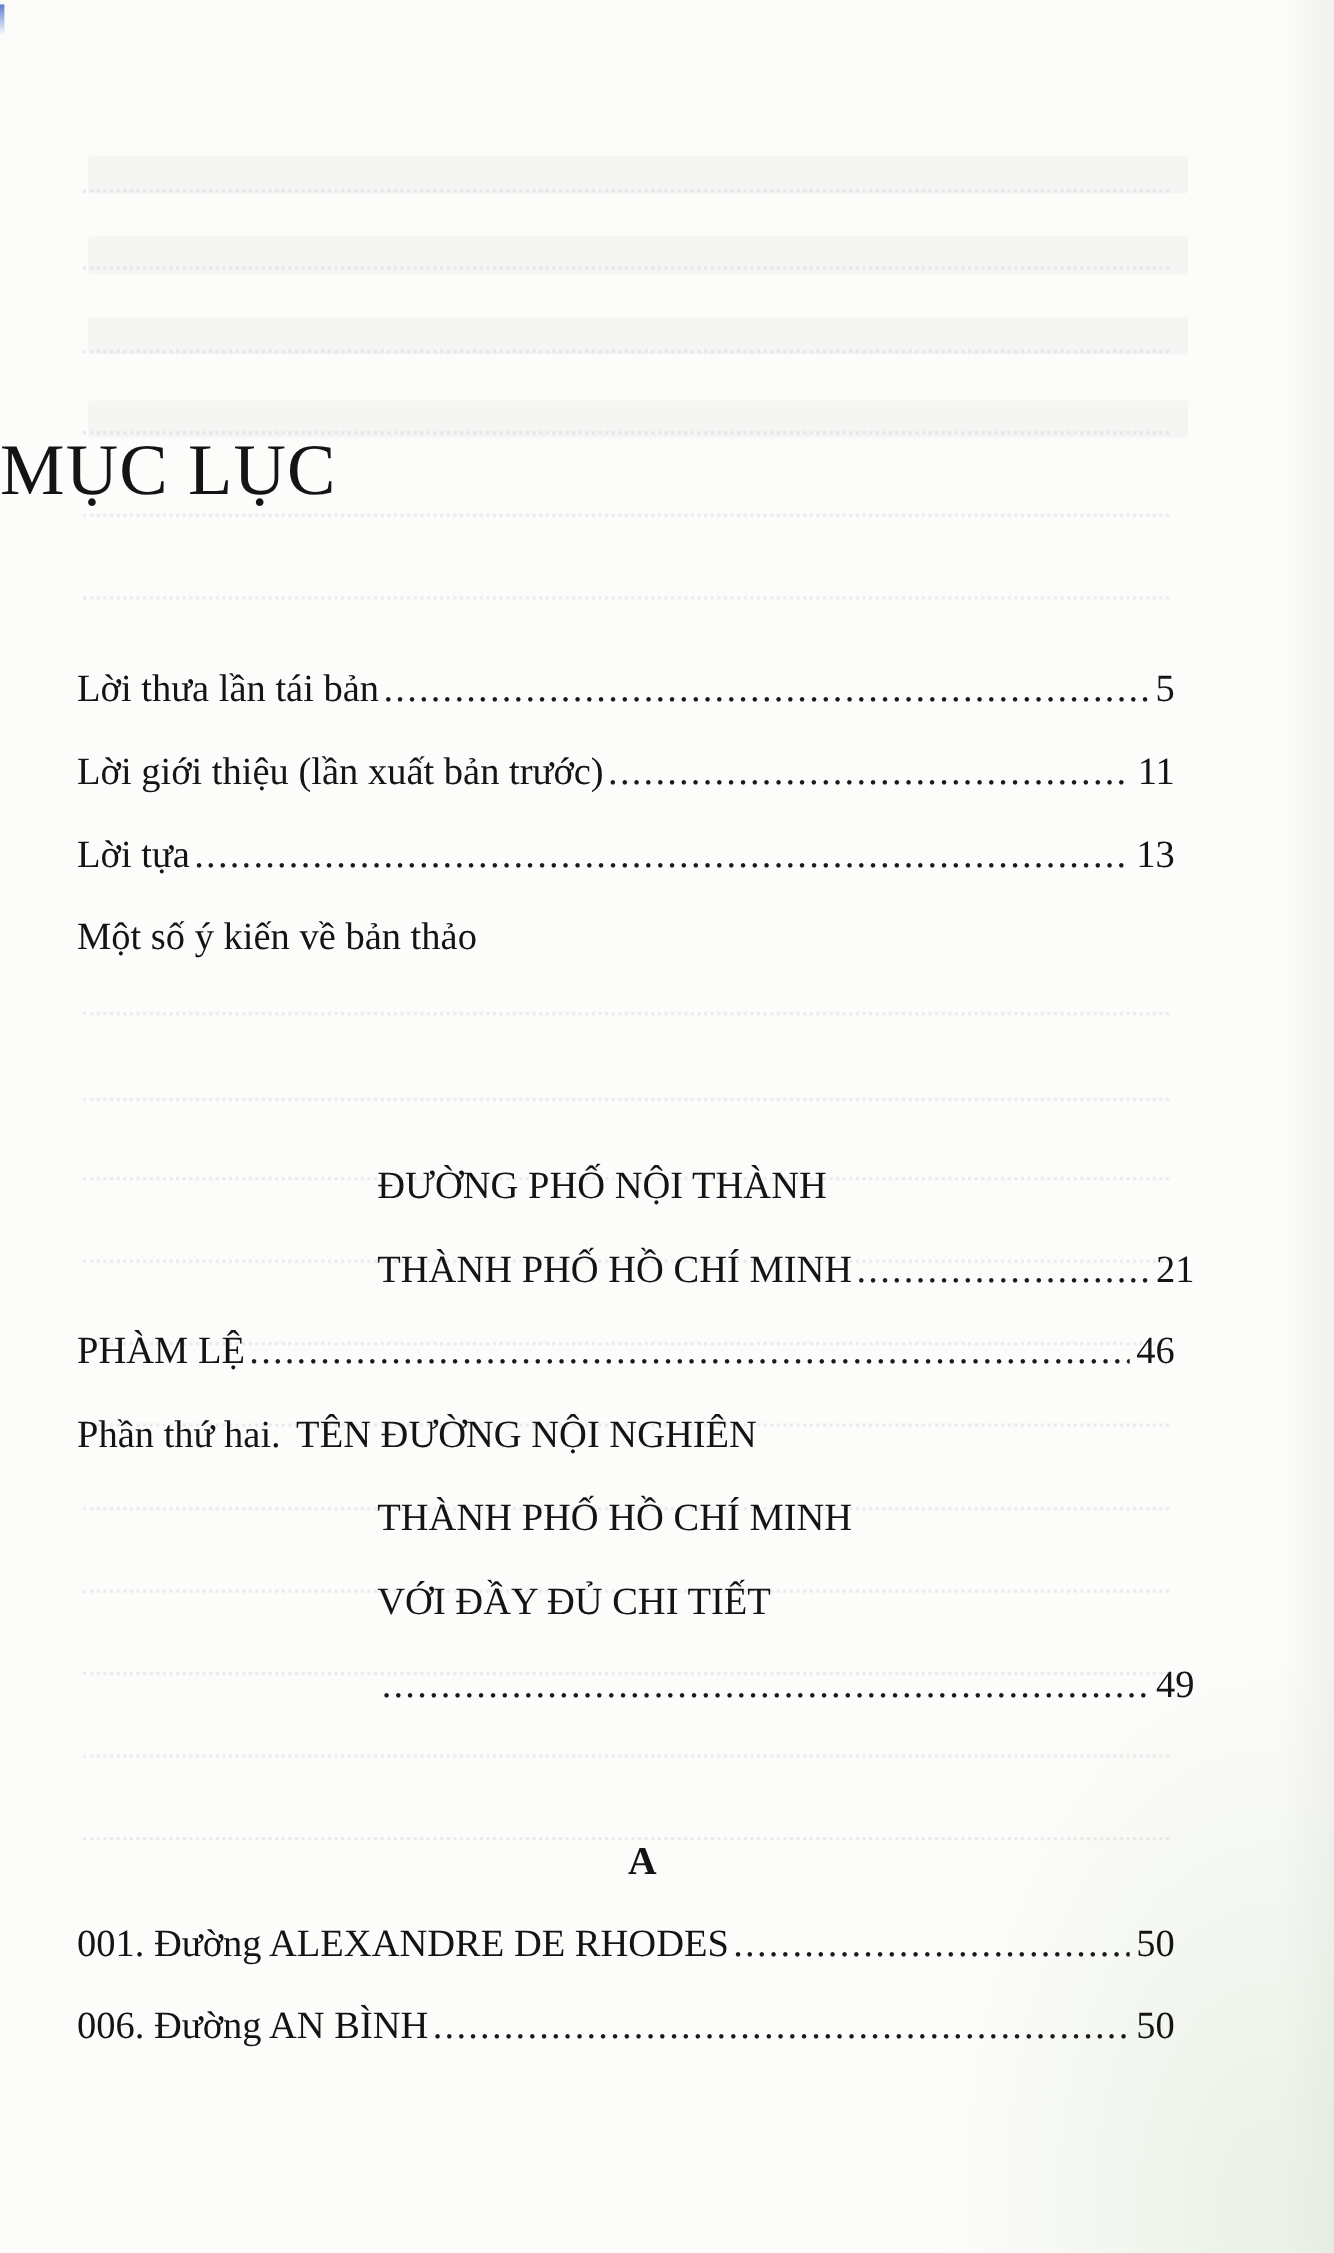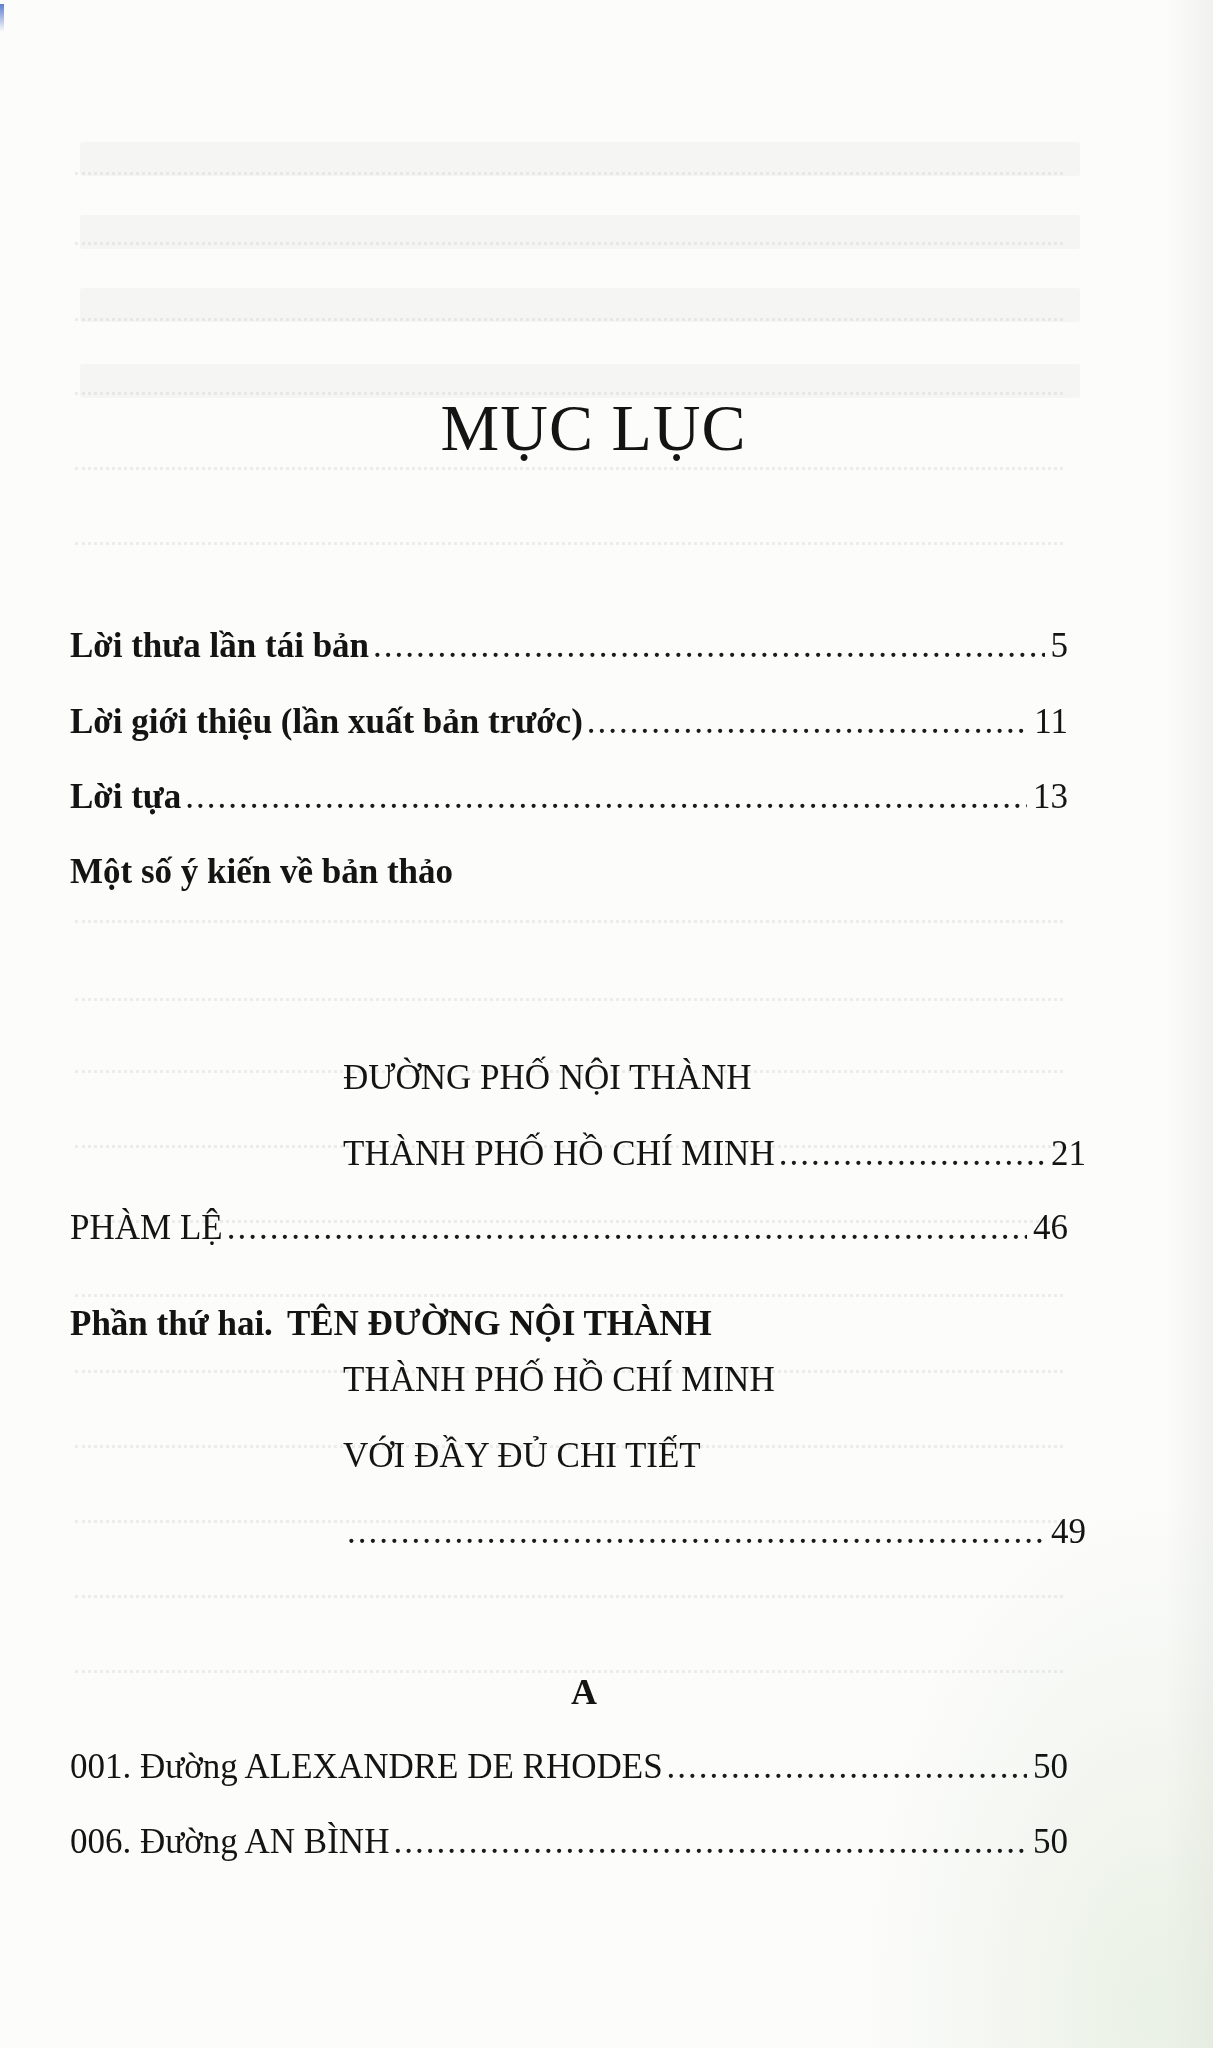--- a/index.html
+++ b/index.html
@@ -44,41 +44,41 @@
       height: 34px;
       background: rgba(190,190,190,0.10);
       border-radius: 3px;
     }
 
     .title {
       position: absolute;
       left: 0;
       width: 1213px;
       top: 388px;
-      text-align: center;
+      text-align: left;
       font-size: 66px;
       line-height: 80px;
       font-weight: normal;
       letter-spacing: 1px;
       padding-right: 26px;
       box-sizing: border-box;
     }
 
     .toc-line {
       position: absolute;
       left: 70px;
       width: 998px;
       height: 48px;
       display: flex;
       align-items: baseline;
       font-size: 35px;
       line-height: 48px;
       white-space: nowrap;
     }
-    .toc-line.bold .label { font-weight: bold; margin-top: 20px; }
+    .toc-line.bold .label { font-weight: normal; }
     .toc-line .label { flex: 0 0 auto; }
     .toc-line .part-title { font-weight: normal; margin-left: 14px; }
     .toc-line .leader {
       flex: 1 1 auto;
       overflow: hidden;
       margin: 0 6px 0 4px;
       font-weight: normal;
       letter-spacing: 2px;
       color: #1a1a1a;
     }
@@ -173,21 +173,21 @@
   </div>
 
   <div class="toc-line" style="top:1204px">
     <span class="label">PHÀM LỆ</span>
     <span class="leader"></span>
     <span class="page-no">46</span>
   </div>
 
   <div class="toc-line bold" style="top:1280px">
     <span class="label">Phần thứ hai.</span>
-    <span class="label part-title">TÊN ĐƯỜNG NỘI THÀNH</span>
+    <span class="label part-title">TÊN ĐƯỜNG NỘI NGHIÊN</span>
   </div>
   <div class="toc-line indent" style="top:1356px">
     <span class="label">THÀNH PHỐ HỒ CHÍ MINH</span>
   </div>
   <div class="toc-line indent" style="top:1432px">
     <span class="label">VỚI ĐẦY ĐỦ CHI TIẾT</span>
   </div>
   <div class="toc-line indent" style="top:1508px">
     <span class="leader"></span>
     <span class="page-no">49</span>

